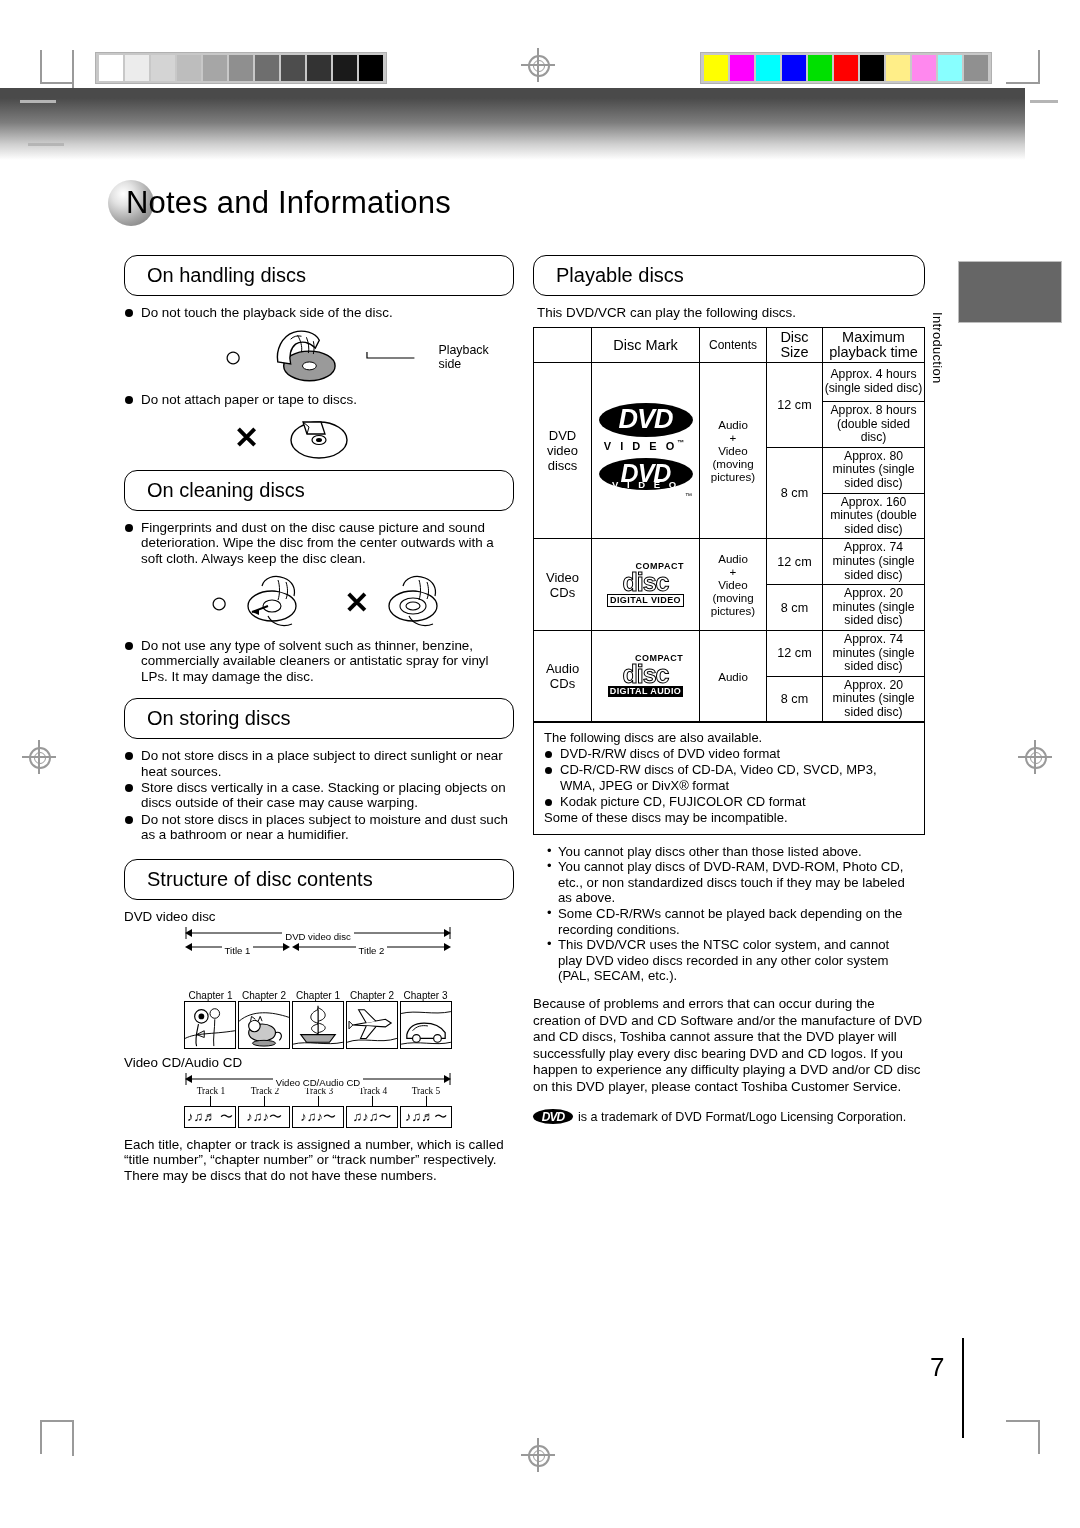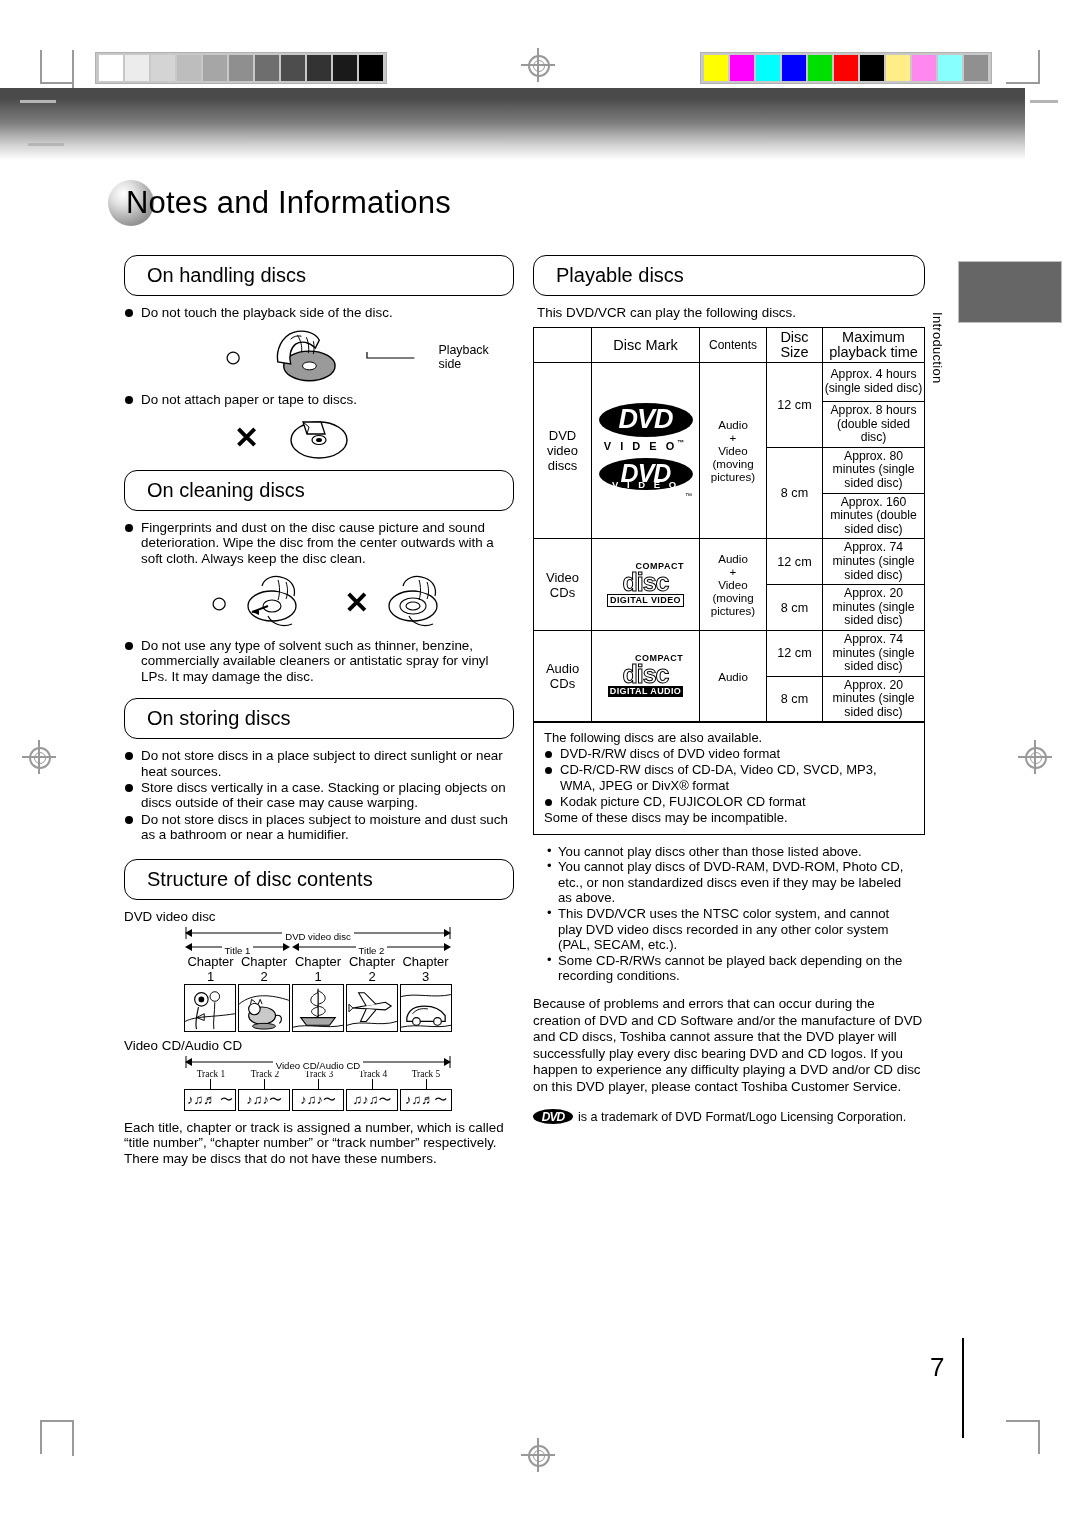--- a/index.html
+++ b/index.html
@@ -90,21 +90,21 @@
   .also{border:1.4px solid #000;padding:7px 10px 8px;margin-top:0;}
   .also .lead{font-size:13px;line-height:15.6px;}
   .also ul{margin:0;padding:0;list-style:none;}
   .also li{position:relative;padding-left:16px;font-size:13px;line-height:16px;}
   .also li:before{content:"";position:absolute;left:1px;top:5px;width:7px;height:7px;border-radius:50%;background:#000;}
 
   
   .diagcap{font-size:13.4px;margin:6px 0 2px;}
   .arrowlbl{font-size:9.6px;background:#fff;padding:0 3px;position:relative;z-index:2;}
   .cellbox{border:1.4px solid #000;box-sizing:border-box;}
-  .chaplbl{font-size:13px;text-align:center;}
+  .chaplbl{font-size:10px;text-align:center;margin-top:36px;}
   .tracklbl{font-size:9.4px;text-align:center;font-family:Liberation Serif, serif;}
 
   
   .sidetab{position:absolute;left:958px;top:261px;width:102px;height:60px;background:#666;border:1px solid #bdbdbd;}
   .sidelabel{position:absolute;left:930px;top:312px;font-size:13px;
     writing-mode:vertical-rl;text-orientation:mixed;letter-spacing:.3px;}
 
   .pagenum{position:absolute;left:930px;top:1352px;font-size:26px;}
   .pagerule{position:absolute;left:962px;top:1338px;width:2px;height:100px;background:#000;}
 </style>
@@ -528,23 +528,23 @@
     <ul>
       <li>DVD-R/RW discs of DVD video format</li>
       <li>CD-R/CD-RW discs of CD-DA, Video CD, SVCD, MP3, WMA, JPEG or DivX® format</li>
       <li>Kodak picture CD, FUJICOLOR CD format</li>
     </ul>
     <div class="lead">Some of these discs may be incompatible.</div>
   </div>
 
   <ul class="dlist" style="margin-top:9px;">
     <li>You cannot play discs other than those listed above.</li>
-    <li>You cannot play discs of DVD-RAM, DVD-ROM, Photo CD, etc., or non standardized discs even if they may be labeled as above.</li>
+    <li>You cannot play discs of DVD-RAM, DVD-ROM, Photo CD, etc., or non standardized discs touch if they may be labeled as above.</li>
+    <li>Some CD-R/RWs cannot be played back depending on the recording conditions.</li>
     <li>This DVD/VCR uses the NTSC color system, and cannot play DVD video discs recorded in any other color system (PAL, SECAM, etc.).</li>
-    <li>Some CD-R/RWs cannot be played back depending on the recording conditions.</li>
   </ul>
 
   <p class="para" style="margin-top:12px;line-height:16.5px;">Because of problems and errors that can occur during the creation of DVD and CD Software and/or the manufacture of DVD and CD discs, Toshiba cannot assure that the DVD player will successfully play every disc bearing DVD and CD logos. If you happen to experience any difficulty playing a DVD and/or CD disc on this DVD player, please contact Toshiba Customer Service.</p>
 
   <div style="margin-top:14px;display:flex;align-items:center;gap:5px;">
     <span class="dvd-oval" style="width:40px;height:15px;font-size:12px;">DVD</span>
     <span style="font-size:12.6px;">is a trademark of DVD Format/Logo Licensing Corporation.</span>
   </div>
 </div>
 

